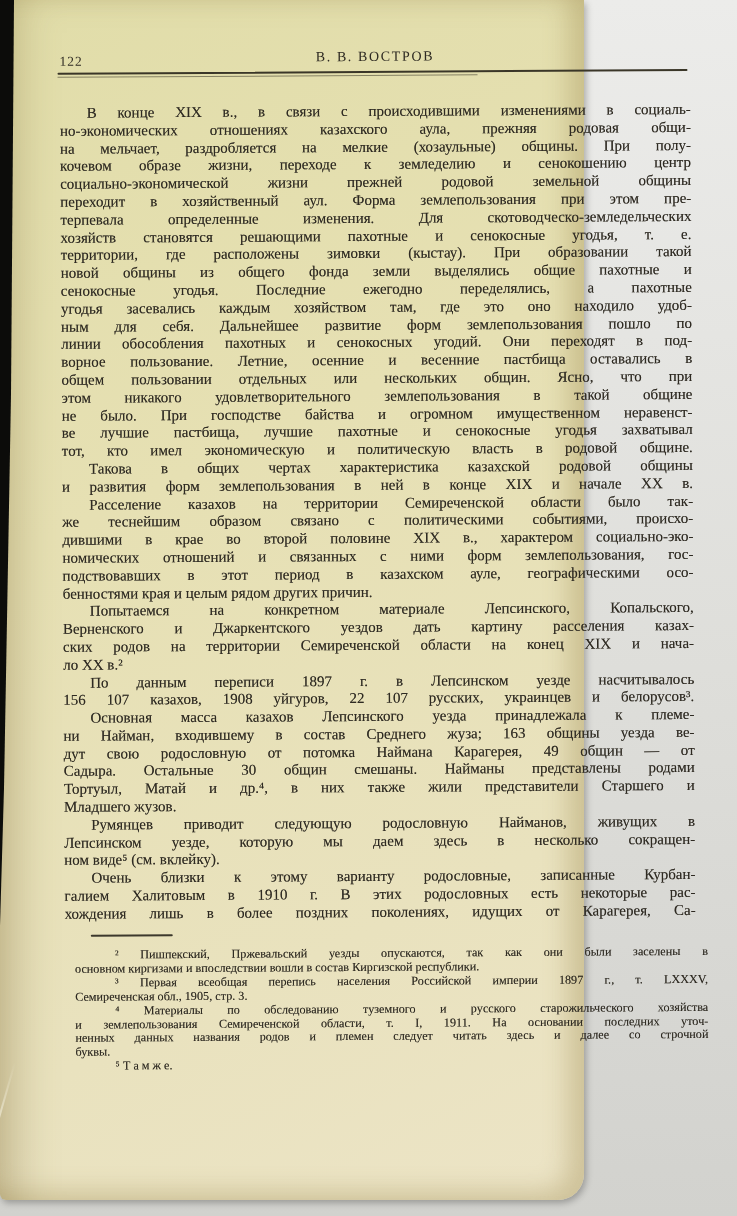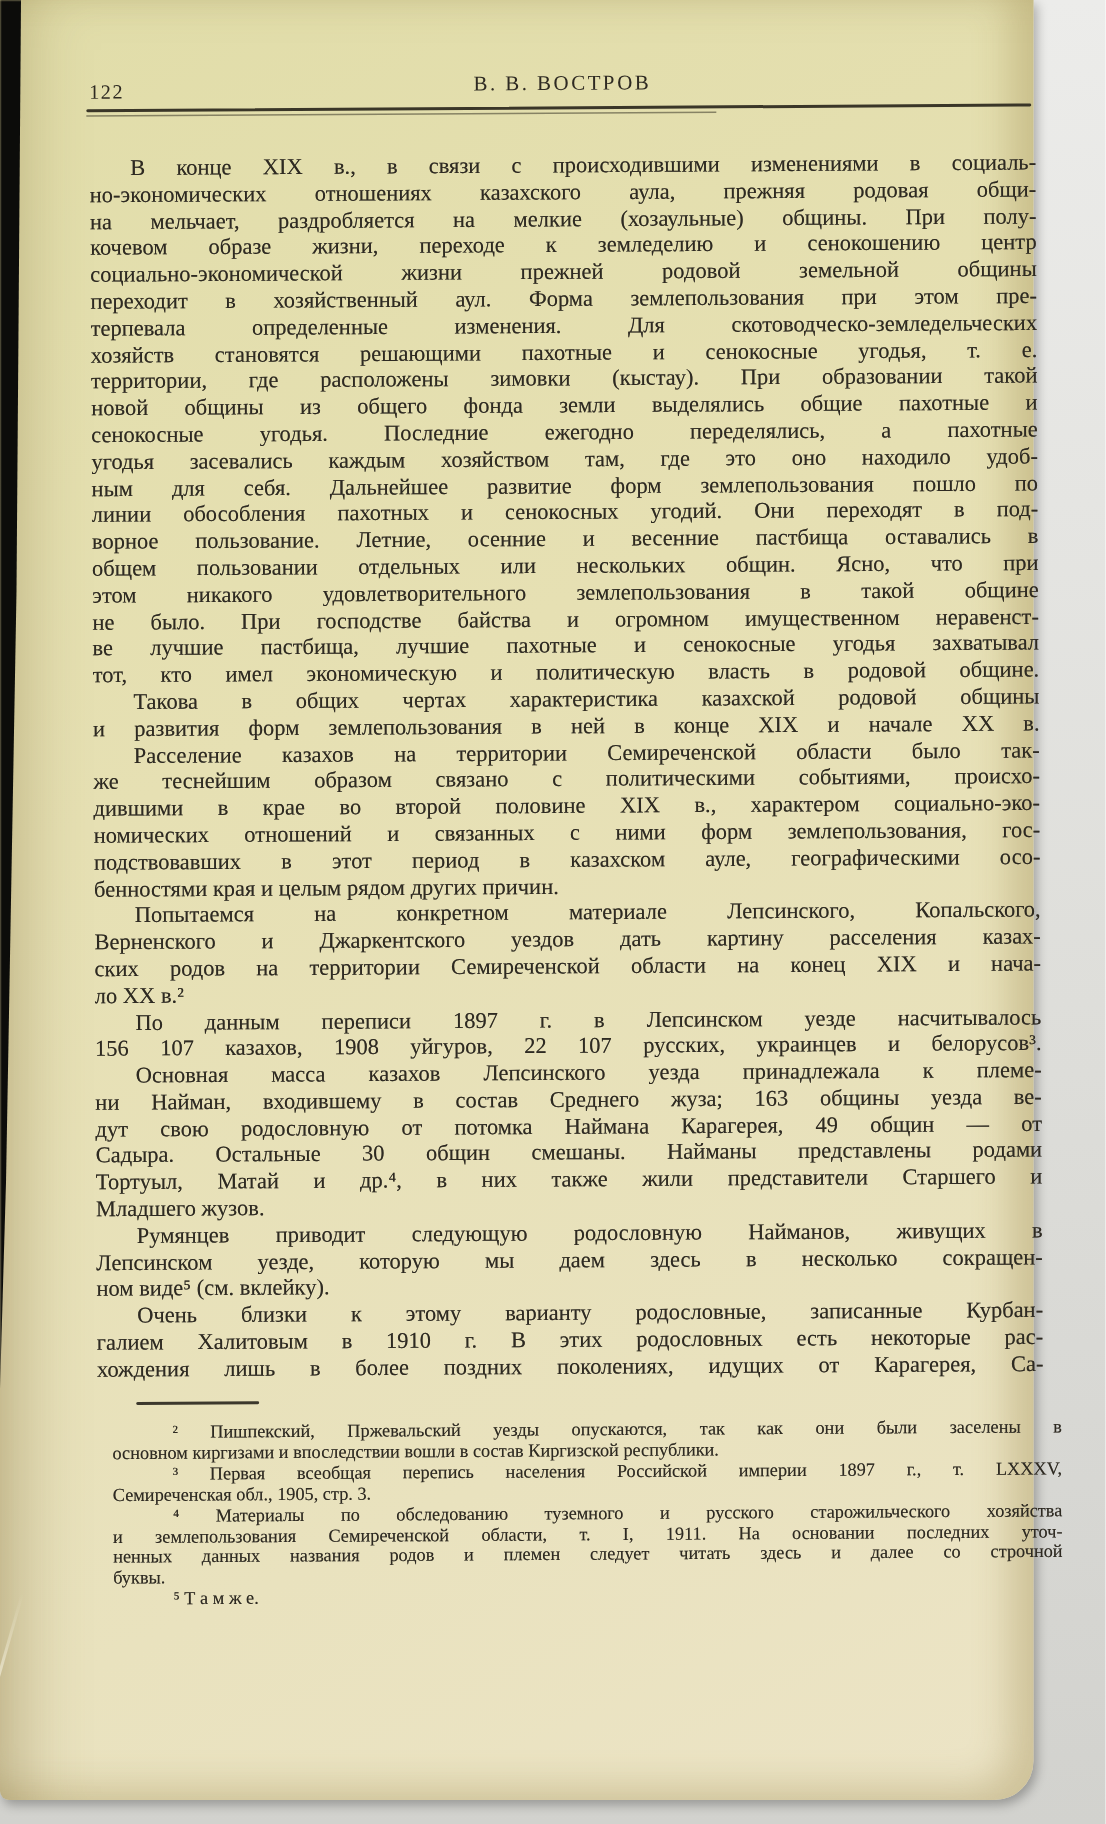--- a/index.html
+++ b/index.html
@@ -2,21 +2,21 @@
 <html><head>
 <meta charset="utf-8">
 <style>
   html,body{margin:0;padding:0;}
   body{
     width:737px;height:1216px;overflow:hidden;position:relative;
     background:linear-gradient(180deg,#ececea 0%,#dededa 55%,#d2d2ce 100%);
     font-family:"Liberation Serif","DejaVu Serif",serif;
   }
   .page{
-    position:absolute;left:0;top:0;width:689px;height:1200px;
+    position:absolute;left:0;top:0;width:584px;height:1200px;
     background:linear-gradient(155deg,#e1dda9 0%,#e6e0b3 38%,#e9e2be 75%,#ece4c6 100%);
     border-radius:0 0 26px 6px;
     box-shadow:
       inset -16px -8px 24px rgba(146,124,62,.32),
       inset 46px 12px 46px -34px rgba(118,98,44,.38),
       2px 3px 7px rgba(0,0,0,.28);
   }
   .left-black-edge{
     position:absolute;left:0;top:0;width:16px;height:985px;
     background:#0c0c0a;

